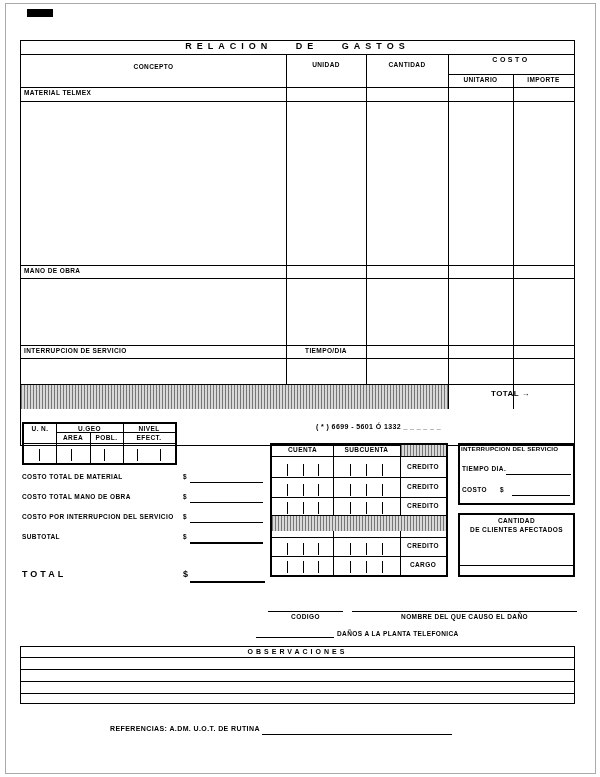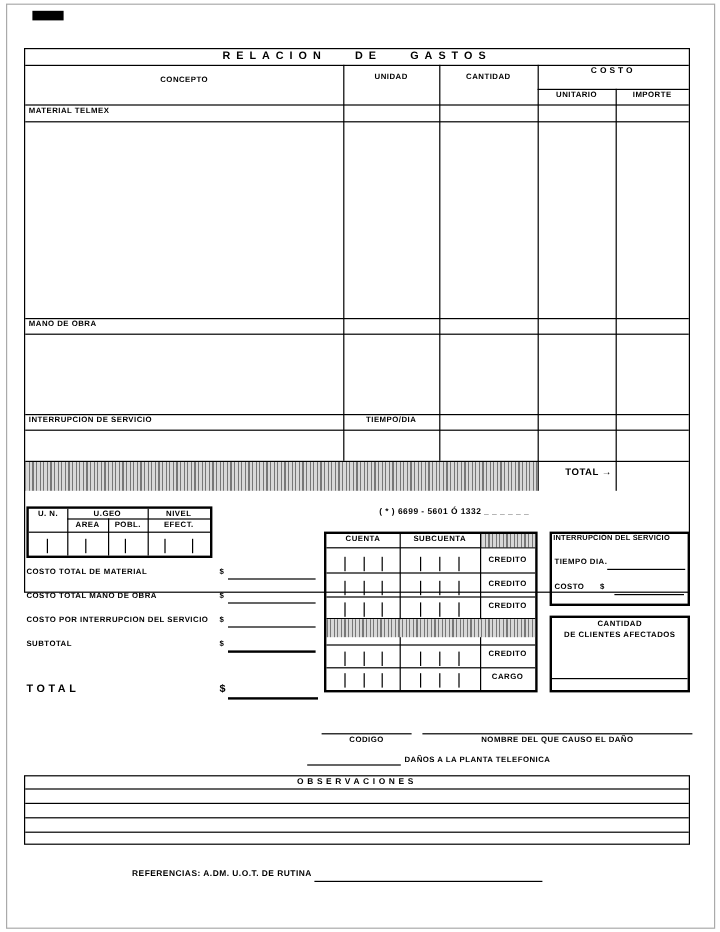--- a/index.html
+++ b/index.html
@@ -17,21 +17,21 @@
   .hatch{position:absolute;background:repeating-linear-gradient(90deg,#777 0px,#777 1px,#d8d8d8 1px,#d8d8d8 3px);z-index:2;}
   .h2{height:2px;}
 </style>
 </head>
 <body>
 
 <div class="page">
   <div class="edge"></div>
   <div class="mark"></div>
 
-  <div class="box" style="left:20px;top:40px;width:555px;height:454px;">
+  <div class="box" style="left:20px;top:40px;width:555px;height:406px;">
     <div class="t c" style="left:0;width:553px;top:1px;font-size:9px;letter-spacing:5px;word-spacing:16px;">RELACION DE GASTOS</div>
     <div class="hl" style="top:13px;left:0;width:553px;"></div>
 
     <div class="t c" style="left:0;width:265px;top:22px;">CONCEPTO</div>
     <div class="t c" style="left:265px;width:80px;top:20px;">UNIDAD</div>
     <div class="t c" style="left:345px;width:82px;top:20px;">CANTIDAD</div>
     <div class="t c" style="left:427px;width:126px;top:15px;font-size:7px;letter-spacing:2.5px;">COSTO</div>
     <div class="hl" style="top:33px;left:427px;width:126px;"></div>
     <div class="t c" style="left:427px;width:65px;top:35px;">UNITARIO</div>
     <div class="t c" style="left:492px;width:61px;top:35px;">IMPORTE</div>
@@ -50,21 +50,21 @@
     <div class="hl" style="top:317px;left:0;width:553px;"></div>
 
     <div class="hl" style="top:343px;left:0;width:553px;"></div>
 
     <div class="vl" style="left:265px;top:13px;height:330px;"></div>
     <div class="vl" style="left:345px;top:13px;height:330px;"></div>
     <div class="vl" style="left:427px;top:13px;height:355px;"></div>
     <div class="vl" style="left:492px;top:33px;height:335px;"></div>
 
     <div class="hatch" style="left:0;top:344px;width:427px;height:24px;"></div>
-    <div class="t c" style="left:427px;width:65px;top:349px;font-size:8px;padding-left:10px;">
+    <div class="t c" style="left:447px;width:65px;top:349px;font-size:8px;padding-left:10px;">
       <span>TOTAL</span>
       <span>→</span>
     </div>
   </div>
 
   <div class="box2" style="left:22px;top:422px;width:155px;height:43px;">
     <div class="t c" style="left:0;width:32px;top:1px;">U. N.</div>
     <div class="t c" style="left:32px;width:67px;top:1px;">U.GEO</div>
     <div class="t c" style="left:99px;width:52px;top:1px;">NIVEL</div>
     <div class="hl" style="top:8px;left:32px;width:119px;"></div>

